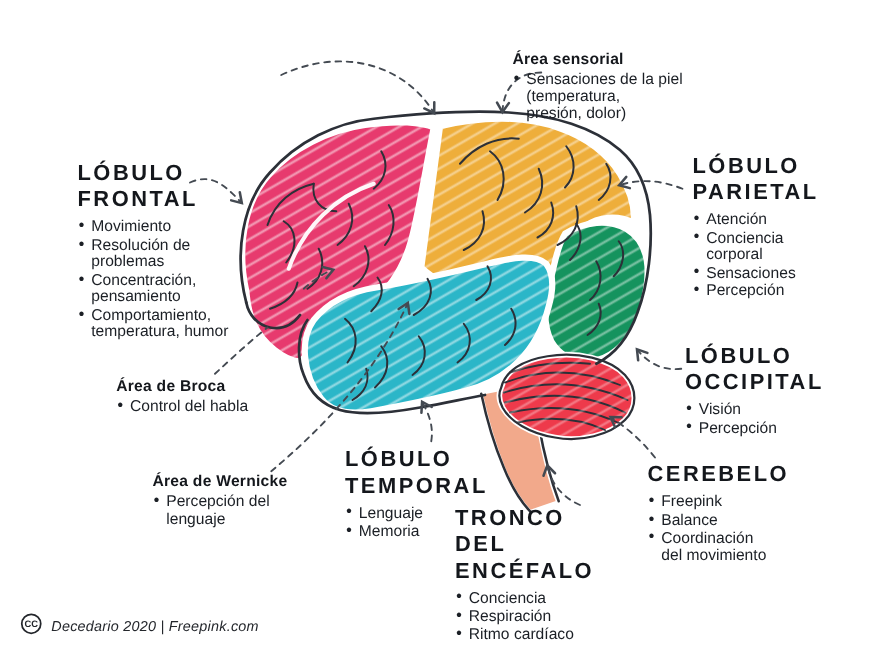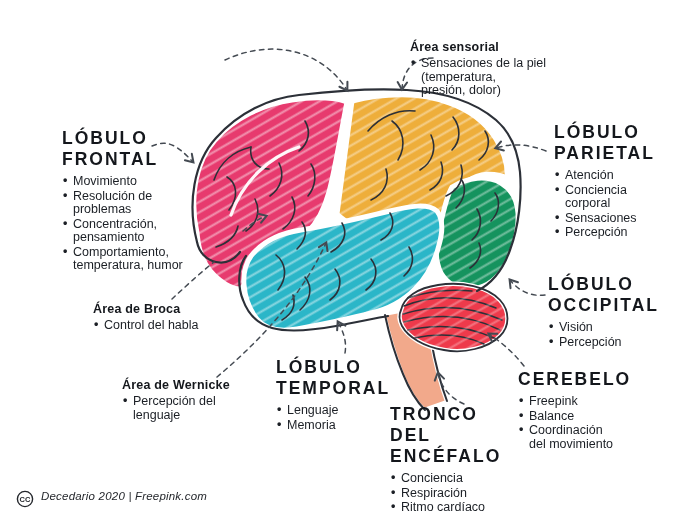--- a/index.html
+++ b/index.html
@@ -8,21 +8,21 @@
   .brain-svg{position:absolute;left:0;top:0;z-index:1;}
   .lbl{position:absolute;z-index:2;}
   .lbl h3{margin:0;font-size:17.5px;font-weight:700;letter-spacing:2px;line-height:21px;
           white-space:pre-line;color:#14171c;}
   .lbl h4{margin:0;font-size:12.5px;font-weight:700;letter-spacing:.2px;line-height:15px;
           white-space:pre-line;color:#14171c;}
   .lbl ul{list-style:none;margin:5px 0 0 0;padding:0;font-size:12.5px;line-height:13.5px;}
   .lbl ul.tight{margin-top:2px;}
   .lbl li{position:relative;padding-left:11px;white-space:pre-line;margin:0 0 1px 0;}
   .lbl li::before{content:"\2022";position:absolute;left:1px;top:-1px;font-weight:700;}
-  .footer{position:absolute;left:16px;top:490px;z-index:2;display:flex;align-items:flex-start;gap:7px;}
+  .footer{position:absolute;left:16px;top:490px;z-index:2;display:flex;align-items:flex-end;gap:7px;}
   .footer .credit{font-size:11.5px;font-style:italic;font-weight:500;color:#24272c;letter-spacing:.2px;}
 </style>
 </head>
 <body>
 
 <div class="canvas">
 
   <svg class="brain-svg" width="700" height="523" viewBox="0 0 700 523">
     <defs>
       <pattern id="hatch" patternUnits="userSpaceOnUse" width="9" height="9" patternTransform="rotate(-30)">
@@ -191,21 +191,21 @@
 
   <div class="lbl" style="left:276px;top:357px;width:120px">
     <h3>LÓBULO
 TEMPORAL</h3>
     <ul>
       <li>Lenguaje</li>
       <li>Memoria</li>
     </ul>
   </div>
 
-  <div class="lbl" style="left:390px;top:404px;width:135px">
+  <div class="lbl" style="left:364px;top:404px;width:135px">
     <h3>TRONCO DEL
 ENCÉFALO</h3>
     <ul>
       <li>Conciencia</li>
       <li>Respiración</li>
       <li>Ritmo cardíaco</li>
     </ul>
   </div>
 
   <div class="lbl" style="left:518px;top:369px;width:145px">

